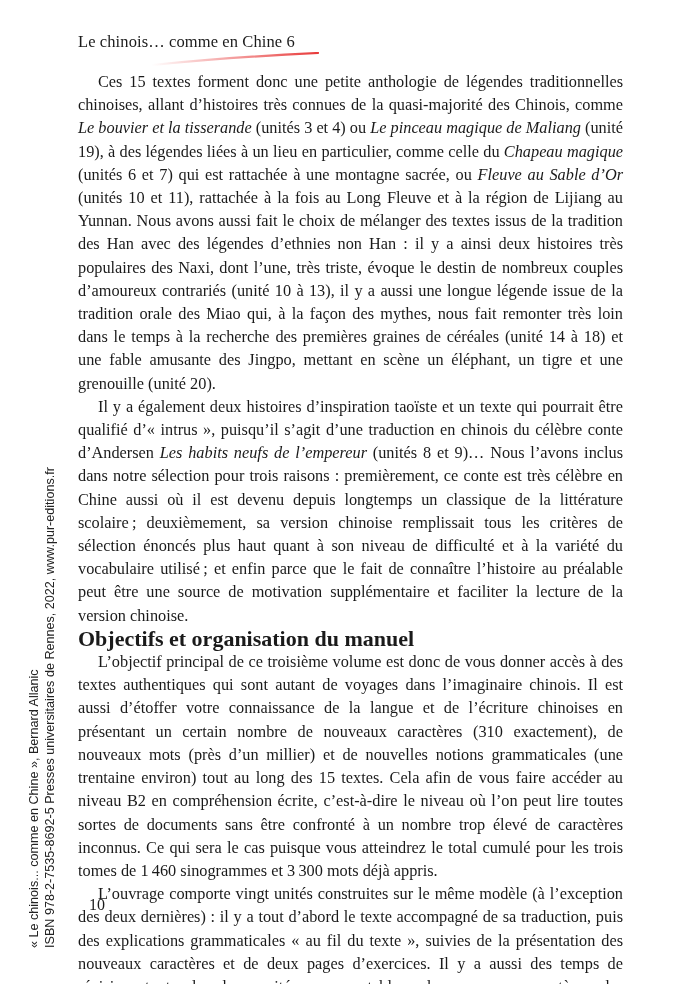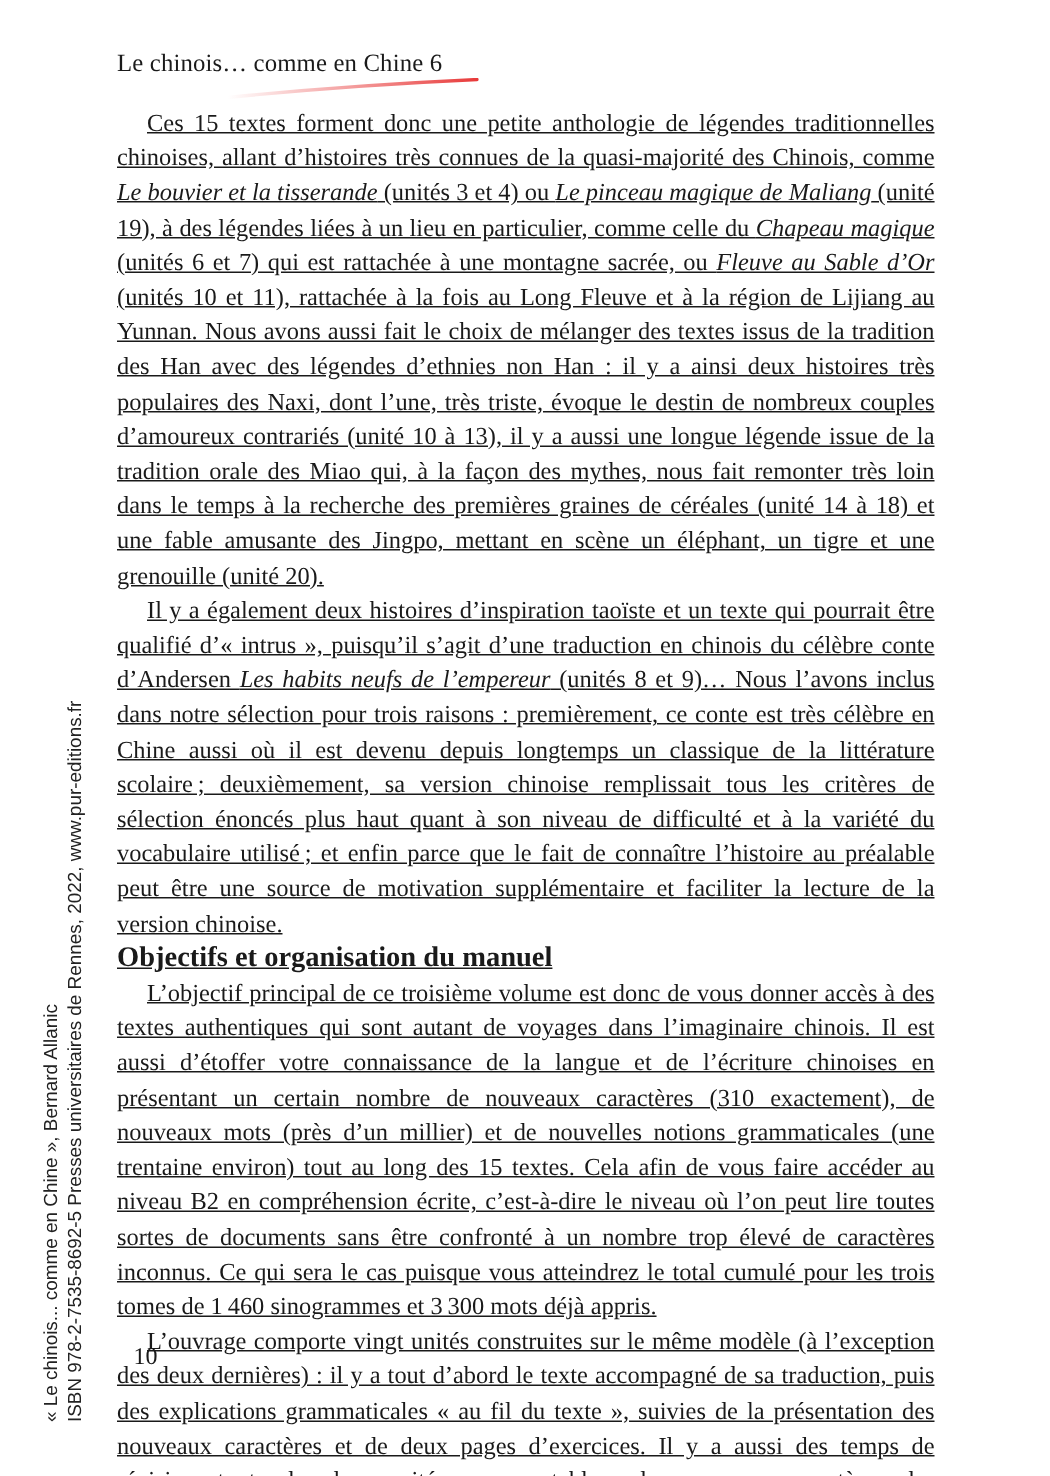--- a/index.html
+++ b/index.html
@@ -2,22 +2,22 @@
 <html><head>
   <meta charset="utf-8">
   <style>
     html, body { margin: 0; padding: 0; background: #ffffff; }
     body { width: 700px; height: 984px; position: relative; overflow: hidden;
            font-family: "Liberation Serif", "DejaVu Serif", serif; color: #1a1a1a; }
     .running-head { position: absolute; left: 78px; top: 32px; font-size: 16.5px; letter-spacing: 0.1px; }
     .head-stroke { position: absolute; left: 150px; top: 52px; width: 170px; height: 14px; }
     .text-block { position: absolute; left: 78px; top: 70px; width: 545px; font-size: 16.3px;
                   line-height: 23.2px; text-align: justify; hyphens: manual; }
-    .text-block p { margin: 0; text-indent: 20px; text-decoration: underline; }
-    .section-title { font-weight: bold; font-size: 19px; margin: 35px 0 17px 0; text-indent: 0 !important; }
+    .text-block p { margin: 0; text-indent: 20px; }
+    .section-title { font-weight: bold; font-size: 22px; margin: 35px 0 17px 0; text-indent: 0 !important; }
     .page-number { position: absolute; left: 89px; top: 896px; font-size: 16px; }
     .side-credit { position: absolute; left: 26px; top: 948px; transform-origin: 0 0; transform: rotate(-90deg);
                    font-family: "Liberation Sans", "DejaVu Sans", sans-serif; font-size: 12.6px;
                    line-height: 16px; color: #222; white-space: nowrap; }
     i { font-style: italic; }
   </style>
 </head>
 <body>
 
 <div class="running-head">Le chinois… comme en Chine 6</div>

